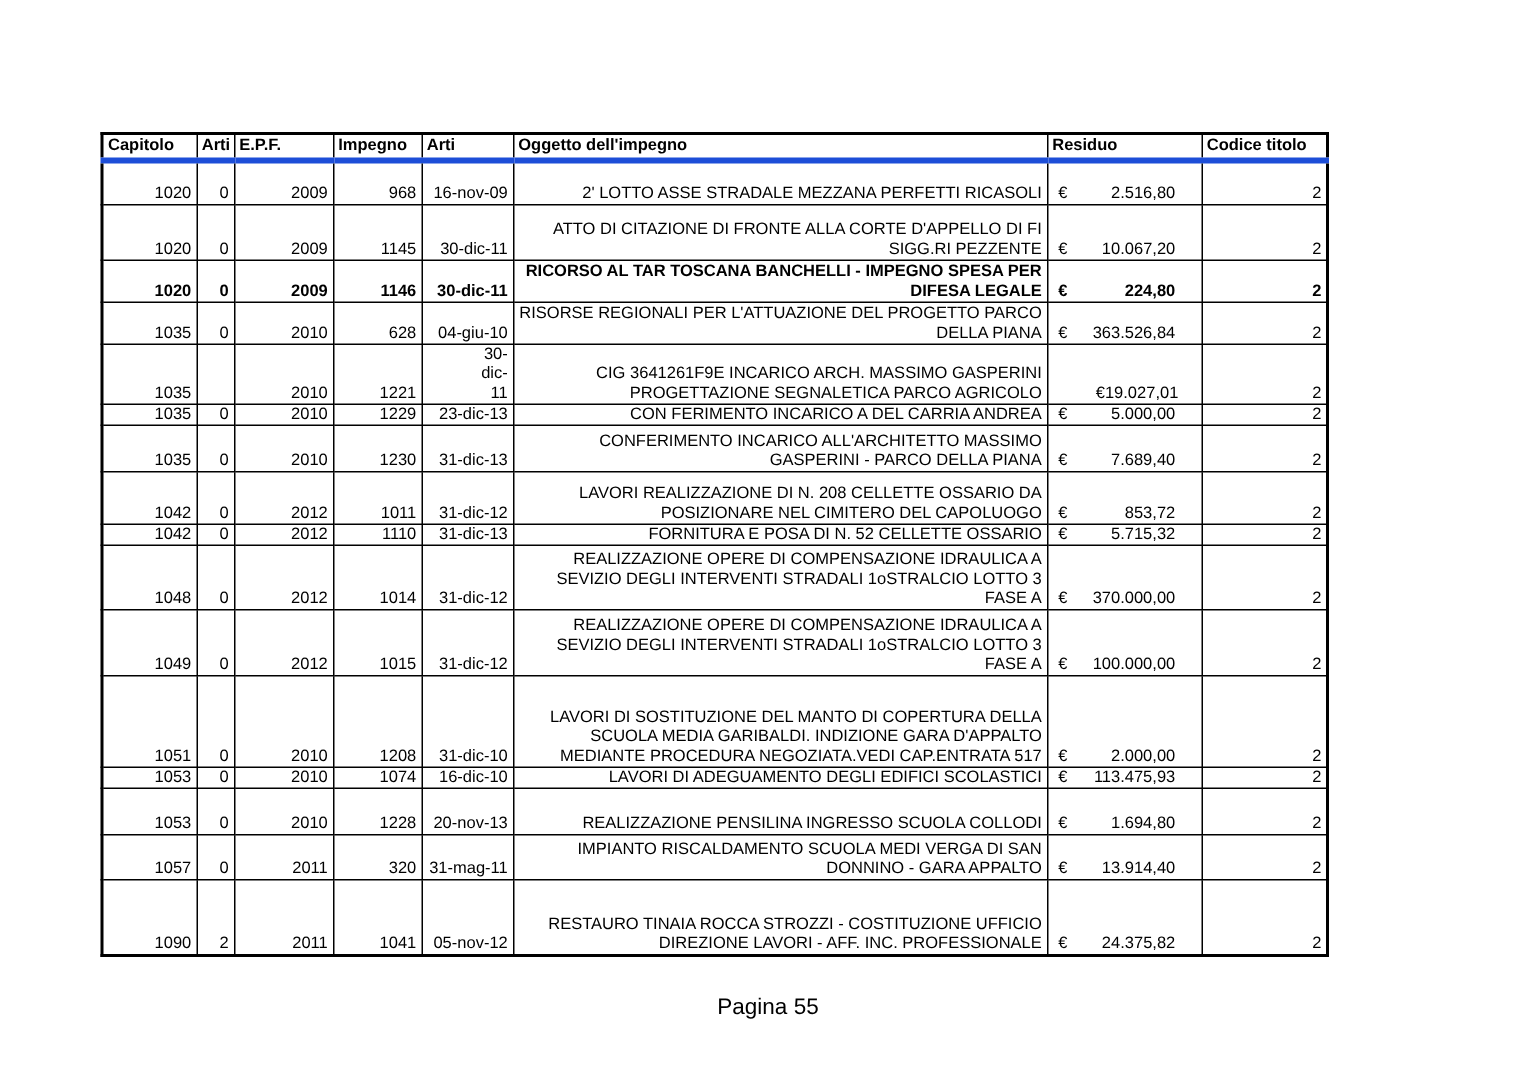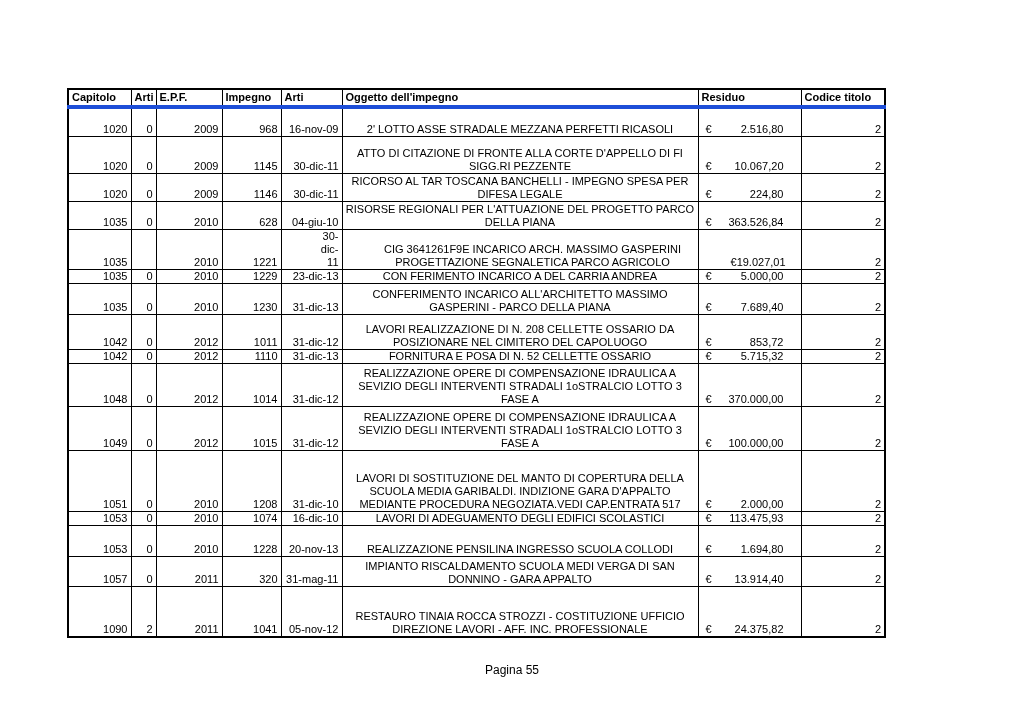--- a/index.html
+++ b/index.html
@@ -33,53 +33,53 @@
   table.impegni th{
     font-weight:bold;
     text-align:left;
     height:15px;
     white-space:nowrap;
     vertical-align:middle;
     border-bottom:4px solid #1d4ed8;
   }
   td.num{text-align:right;padding-right:4px;white-space:nowrap;}
   td.date{text-align:right;padding-right:1px;white-space:nowrap;}
-  td.oggetto{text-align:center;padding:0 2px;margin-top:40px;}
+  td.oggetto{text-align:right;padding:0 2px;margin-top:40px;}
   td.codice{text-align:right;padding-right:3px;}
   td.residuo{padding:0;}
   .residuo-wrap{
     display:flex;
     justify-content:space-between;
     align-items:flex-end;
     padding:0 4px;
   }
   .residuo-amt{padding-right:10px;}
   
   tbody tr:nth-child(1)  td{height:27px;}
   tbody tr:nth-child(2)  td{height:36px;}
-  tbody tr:nth-child(3)  td{height:27px;}
+  tbody tr:nth-child(3)  td{height:27px;font-weight:bold;}
   tbody tr:nth-child(4)  td{height:27px;}
   tbody tr:nth-child(5)  td{height:29px;padding-left:28px;}
   tbody tr:nth-child(6)  td{height:13px;}
   tbody tr:nth-child(7)  td{height:30px;}
   tbody tr:nth-child(8)  td{height:34px;}
   tbody tr:nth-child(9)  td{height:13px;}
   tbody tr:nth-child(10) td{height:42px;}
   tbody tr:nth-child(11) td{height:43px;}
   tbody tr:nth-child(12) td{height:60px;}
   tbody tr:nth-child(13) td{height:13px;}
   tbody tr:nth-child(14) td{height:30px;}
   tbody tr:nth-child(15) td{height:29px;}
   tbody tr:nth-child(16) td{height:49px;}
   .page-footer{
     position:absolute;
     left:0;top:663px;
     width:1024px;
     text-align:center;
-    font-size:12px;
+    font-size:15px;
   }
 </style>
 </head>
 <body>
 
 <div class="sheet">
 
   <table class="impegni">
     <colgroup>
       <col style="width:63px">

